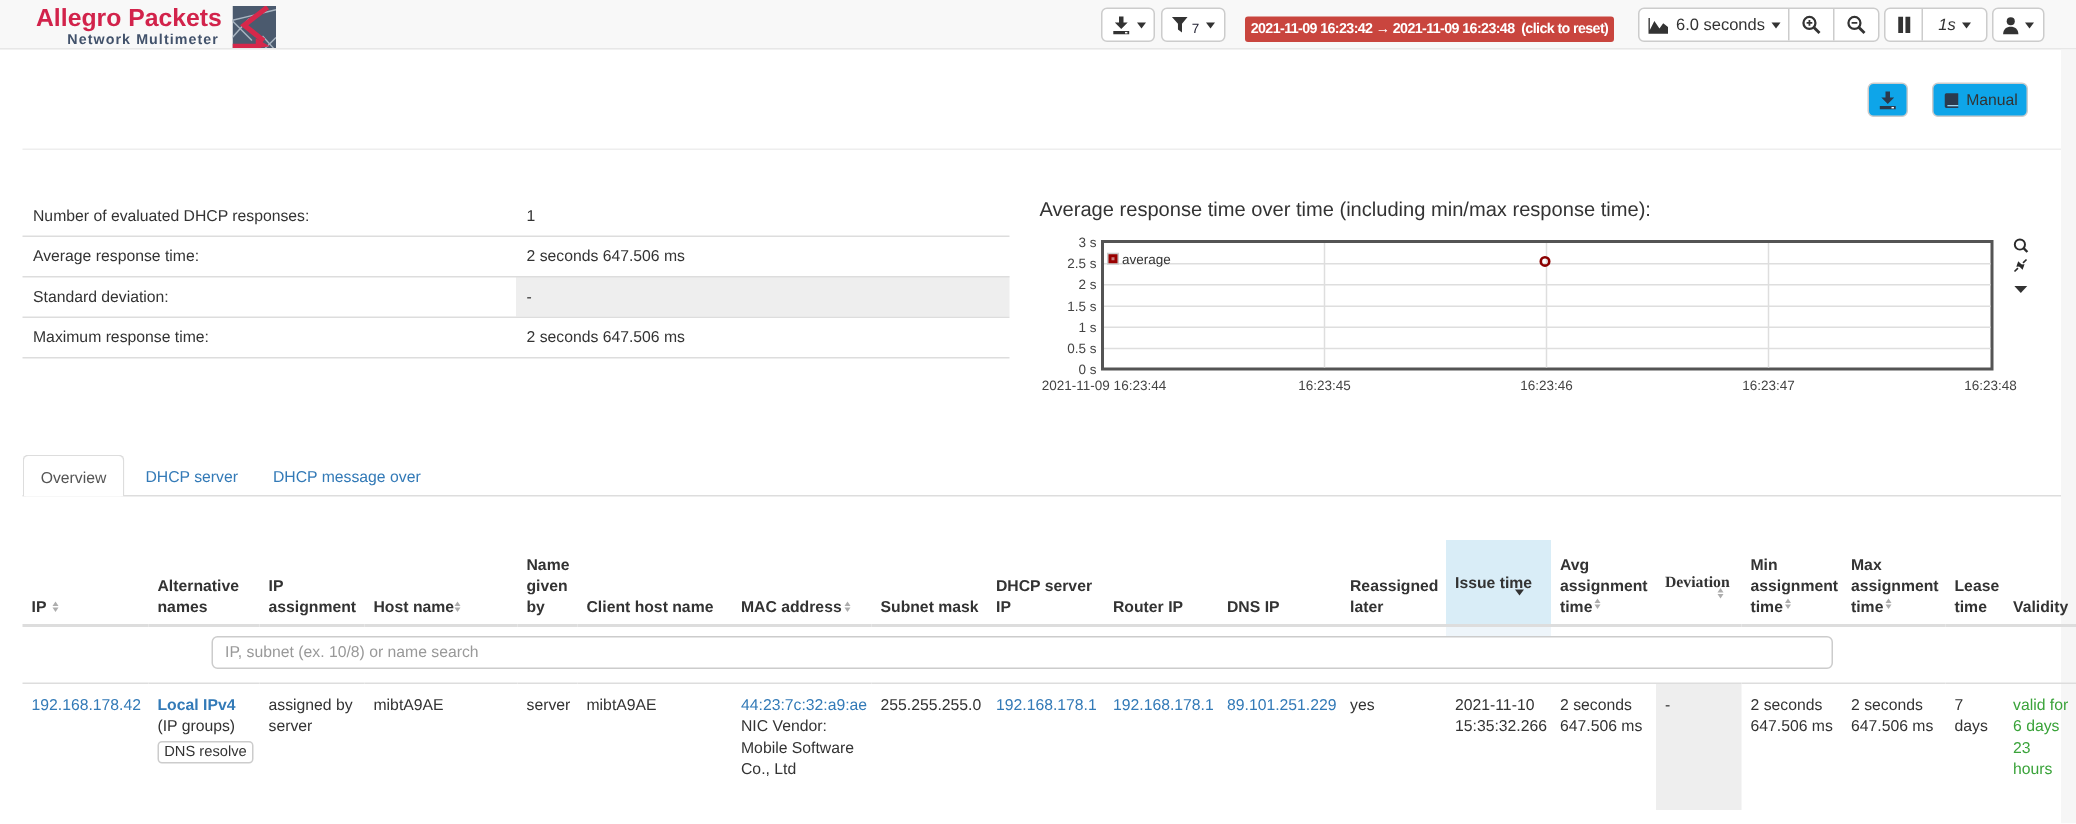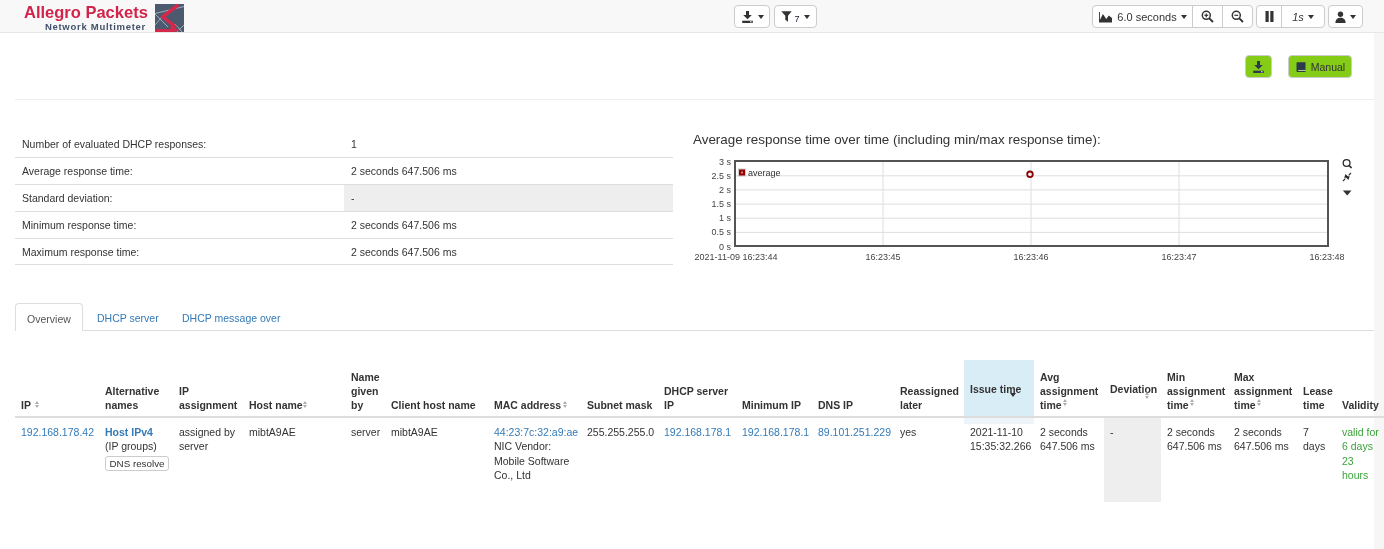--- a/index.html
+++ b/index.html
@@ -13,21 +13,21 @@
 #brandsub{position:absolute;left:40px;top:21px;width:106px;font-size:9.5px;letter-spacing:0.72px;color:#42526b;text-align:right;font-weight:bold;}
 .tbtn{position:absolute;top:5px;height:23px;box-sizing:border-box;background:#fff;border:1px solid #ccc;border-radius:4px;font-size:11px;color:#333;display:flex;align-items:center;justify-content:center;}
 .tgroup{position:absolute;top:5px;height:23px;box-sizing:border-box;background:#fff;border:1px solid #ccc;border-radius:4px;display:flex;}
 .tgroup .cell{height:21px;box-sizing:border-box;display:flex;align-items:center;justify-content:center;font-size:11px;}
 .tgroup .cell+.cell{border-left:1px solid #ccc;}
 .caret{display:inline-block;width:0;height:0;border-left:3.5px solid transparent;border-right:3.5px solid transparent;border-top:4px solid #333;margin-left:4px;}
 #badge{position:absolute;left:830px;top:11px;width:246px;height:17px;background:#c9453e;color:#fff;font-weight:bold;font-size:9.5px;letter-spacing:-0.4px;line-height:17px;text-align:center;border-radius:2px;white-space:nowrap;}
 
 #h1{position:absolute;left:16px;top:51px;font-size:26.5px;line-height:30px;color:#333;}
 #hr{position:absolute;left:15px;top:99px;width:1359px;border-top:1px solid #eee;}
-.hbtn{position:absolute;top:55px;height:23px;box-sizing:border-box;background:#84cc16;border:1px solid #ccc;border-radius:4px;font-size:10.5px;color:#333;display:flex;align-items:center;justify-content:center;}
+.hbtn{position:absolute;top:55px;height:23px;box-sizing:border-box;background:#0ea5e9;border:1px solid #ccc;border-radius:4px;font-size:10.5px;color:#333;display:flex;align-items:center;justify-content:center;}
 
 #lt{position:absolute;left:15px;top:131px;width:658px;border-collapse:collapse;font-size:10.5px;color:#333;table-layout:fixed;}
 #lt th{height:19.4px;text-align:left;padding:3px 7px 0 7px;border-bottom:2px solid #ddd;font-size:10.5px;vertical-align:top;}
 #lt td{height:25.9px;padding:0 7px;vertical-align:middle;}
 #lt tr.r td{border-top:1px solid #ddd;}
 #lt tr:last-child td{border-bottom:1px solid #ddd;}
 td.gray{background:#eee;}
 
 #ctitle{position:absolute;left:693px;top:132px;font-size:13.4px;color:#333;}
 
@@ -83,20 +83,21 @@
         </svg>
       <span class="caret"></span>
     </div>
     <div class="tbtn" style="left:774px;width:43px;">
       <svg width="11" height="11" viewBox="0 0 11 11">
           <path d="M0.3 0.3h10.4L7 4.8v5.9L4.3 8.7V4.8z" fill="#333"></path>
         </svg>
       <span style="font-size:9px;margin-left:2px;margin-top:4px;color:#223;">7</span>
       <span class="caret"></span>
     </div>
+    <div id="badge">2021-11-09 16:23:42 → 2021-11-09 16:23:48&nbsp; (click to reset)</div>
     <div class="tgroup" style="left:1092px;">
       <div class="cell" style="width:99px;">
         <svg width="15" height="12" viewBox="0 0 15 12">
             <path d="M1 11.5V1l0.9 0 0 8 3-6 3.4 5 2.5-3.5 3.2 2.5V11.5z" fill="#333"></path>
           </svg>
         <span style="margin-left:4px;">6.0 seconds</span>
           <span class="caret"></span>
       </div>
       <div class="cell" style="width:30px;">
         <svg width="13" height="13" viewBox="0 0 13 13">
@@ -161,24 +162,20 @@
           <td>Number of evaluated DHCP responses:</td>
           <td>1</td>
         </tr>
     <tr class="r">
           <td>Average response time:</td>
           <td>2 seconds 647.506 ms</td>
         </tr>
     <tr class="r">
           <td>Standard deviation:</td>
           <td class="gray">-</td>
-        </tr>
-    <tr class="r">
-          <td>Minimum response time:</td>
-          <td>2 seconds 647.506 ms</td>
         </tr>
     <tr class="r">
           <td>Maximum response time:</td>
           <td>2 seconds 647.506 ms</td>
         </tr>
   </tbody>
     </table>
 
   <div id="ctitle">Average response time over time (including min/max response time):</div>
   <svg class="abs" style="left:690px;top:150px;" width="694" height="120" viewBox="0 0 694 120">
@@ -265,54 +262,59 @@
               <span class="car cdn"></span>
             </span></th>
         <th>Name<br>given<br>by</th>
         <th>Client host name</th>
         <th>MAC address<span class="sorter" style="left:75px;bottom:8px;">
               <span class="car cup"></span>
               <span class="car cdn"></span>
             </span></th>
         <th>Subnet mask</th>
         <th>DHCP server<br>IP</th>
-        <th>Minimum IP</th>
+        <th>Router IP</th>
         <th>DNS IP</th>
         <th>Reassigned<br>later</th>
         <th class="issue">
             <div style="margin-bottom:16.5px;">Issue time</div>
             <span class="cisu" style="left:46px;bottom:19px;"></span>
           </th>
         <th>Avg<br>assignment<br>time<span class="sorter" style="left:29px;bottom:10px;">
               <span class="car cup"></span>
               <span class="car cdn"></span>
             </span></th>
         <th>
-            <div style="margin-bottom:16.5px;">Deviation</div>
+            <div style="margin-bottom:16.5px;font-family:Liberation Serif, serif;">Deviation</div>
             <span class="sorter" style="left:41px;bottom:17px;">
               <span class="car cup"></span>
               <span class="car cdn"></span>
             </span>
           </th>
         <th>Min<br>assignment<br>time<span class="sorter" style="left:29px;bottom:10px;">
               <span class="car cup"></span>
               <span class="car cdn"></span>
             </span></th>
         <th>Max<br>assignment<br>time<span class="sorter" style="left:29px;bottom:10px;">
               <span class="car cup"></span>
               <span class="car cdn"></span>
             </span></th>
         <th>Lease<br>time</th>
         <th>Validity</th>
       </tr>
     </thead>
     <tbody>
+      <tr id="filtr">
+        <td colspan="19">
+            <input type="text" placeholder="IP, subnet (ex. 10/8) or name search" style="">
+          </td>
+      </tr>
       <tr id="datar">
         <td><a>192.168.178.42</a></td>
-        <td><a style="font-weight:bold;">Host IPv4</a><br>(IP groups)<br><span class="btn-dns">DNS resolve</span></td>
+        <td><a style="font-weight:bold;">Local IPv4</a><br>(IP groups)<br><span class="btn-dns">DNS resolve</span></td>
         <td>assigned by<br>server</td>
         <td>mibtA9AE</td>
         <td>server</td>
         <td>mibtA9AE</td>
         <td><a>44:23:7c:32:a9:ae</a><br>NIC Vendor:<br>Mobile Software<br>Co., Ltd</td>
         <td>255.255.255.0</td>
         <td><a>192.168.178.1</a></td>
         <td><a>192.168.178.1</a></td>
         <td><a>89.101.251.229</a></td>
         <td>yes</td>

